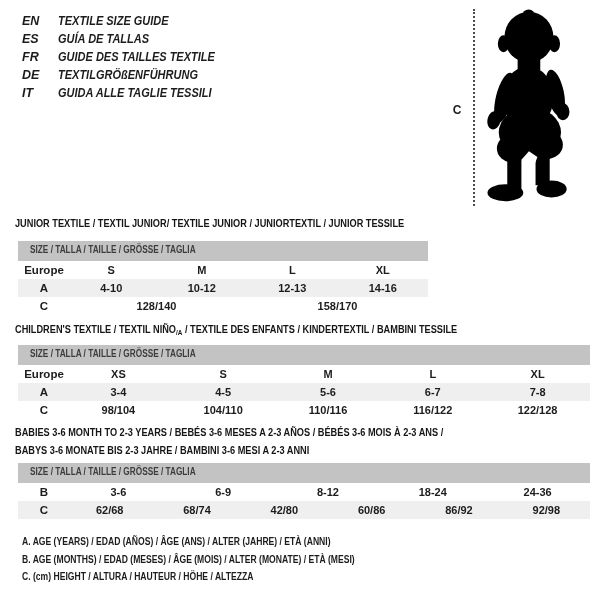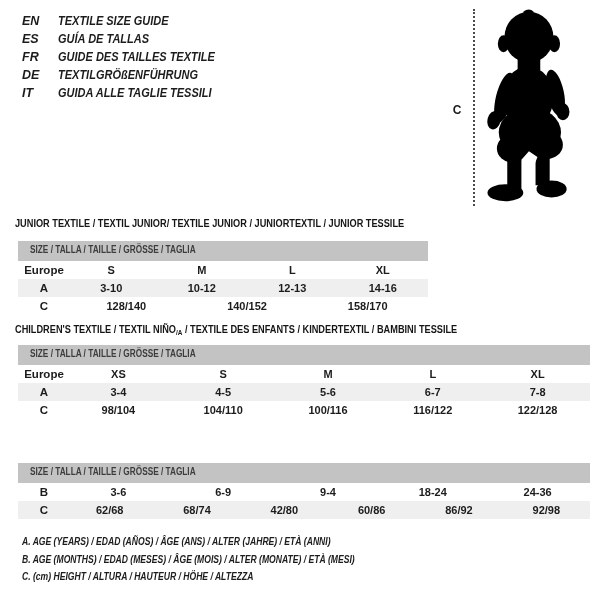--- a/index.html
+++ b/index.html
@@ -36,21 +36,21 @@
   .size-table.t1{top:241px;width:410px;}
   .size-table.t2{top:345px;width:572px;}
   .size-table.t3{top:463px;width:572px;}
   .band{height:20px;line-height:16px;background:var(--band,#c3c3c3);color:#3d3d3d;padding-left:12px;font-size:11px;}
   .t-row{display:flex;height:18px;line-height:18px;align-items:center;}
   .t-row.shaded{background:var(--shade,#efefef);}
   .t-label{width:44px;padding-left:4px;text-align:center;font-size:11.5px;}
   .t-cell{flex:1;text-align:center;}
 
   
-  .notes{position:absolute;left:22px;top:533px;font-size:11px;font-style:italic;}
+  .notes{position:absolute;left:22px;top:533px;font-size:11px;}
   .note{height:17.5px;line-height:17.5px;white-space:nowrap;}
 </style>
 </head>
 <body>
 
 <div class="page">
 
   <div class="lang-block">
       <div class="lang-row">
         <span class="lang-code">EN</span>
@@ -107,29 +107,28 @@
       <div class="band"><span class="cx cx-band">SIZE / TALLA / TAILLE / GRÖSSE / TAGLIA</span></div>
       <div class="t-row">
         <div class="t-label">Europe</div>
         <div class="t-cell">S</div>
         <div class="t-cell">M</div>
         <div class="t-cell">L</div>
         <div class="t-cell">XL</div>
       </div>
       <div class="t-row shaded">
         <div class="t-label">A</div>
-        <div class="t-cell">3-10</div>
+        <div class="t-cell">4-10</div>
         <div class="t-cell">10-12</div>
         <div class="t-cell">12-13</div>
         <div class="t-cell">14-16</div>
       </div>
       <div class="t-row">
         <div class="t-label">C</div>
         <div class="t-cell">128/140</div>
-        <div class="t-cell">140/152</div>
         <div class="t-cell">158/170</div>
       </div>
     </div>
 
   <div class="sec-title t2-title">
       <div class="title-line"><span class="cx"><span>CHILDREN'S TEXTILE / TEXTIL NIÑO</span><span class="sub">/A</span><span> / TEXTILE DES ENFANTS / KINDERTEXTIL / BAMBINI TESSILE</span></span></div>
     </div>
   <div class="size-table t2">
       <div class="band"><span class="cx cx-band">SIZE / TALLA / TAILLE / GRÖSSE / TAGLIA</span></div>
       <div class="t-row">
@@ -145,33 +144,37 @@
         <div class="t-cell">3-4</div>
         <div class="t-cell">4-5</div>
         <div class="t-cell">5-6</div>
         <div class="t-cell">6-7</div>
         <div class="t-cell">7-8</div>
       </div>
       <div class="t-row">
         <div class="t-label">C</div>
         <div class="t-cell">98/104</div>
         <div class="t-cell">104/110</div>
-        <div class="t-cell">100/116</div>
+        <div class="t-cell">110/116</div>
         <div class="t-cell">116/122</div>
         <div class="t-cell">122/128</div>
       </div>
     </div>
 
+  <div class="sec-title t3-title">
+      <div class="title-line"><span class="cx"><span>BABIES 3-6 MONTH TO 2-3 YEARS / BEBÉS 3-6 MESES A 2-3 AÑOS / BÉBÉS 3-6 MOIS À 2-3 ANS /</span></span></div>
+      <div class="title-line"><span class="cx"><span>BABYS 3-6 MONATE BIS 2-3 JAHRE / BAMBINI 3-6 MESI A 2-3 ANNI</span></span></div>
+    </div>
   <div class="size-table t3">
       <div class="band"><span class="cx cx-band">SIZE / TALLA / TAILLE / GRÖSSE / TAGLIA</span></div>
       <div class="t-row">
         <div class="t-label">B</div>
         <div class="t-cell">3-6</div>
         <div class="t-cell">6-9</div>
-        <div class="t-cell">9-4</div>
+        <div class="t-cell">8-12</div>
         <div class="t-cell">18-24</div>
         <div class="t-cell">24-36</div>
       </div>
       <div class="t-row shaded">
         <div class="t-label">C</div>
         <div class="t-cell">62/68</div>
         <div class="t-cell">68/74</div>
         <div class="t-cell">42/80</div>
         <div class="t-cell">60/86</div>
         <div class="t-cell">86/92</div>

